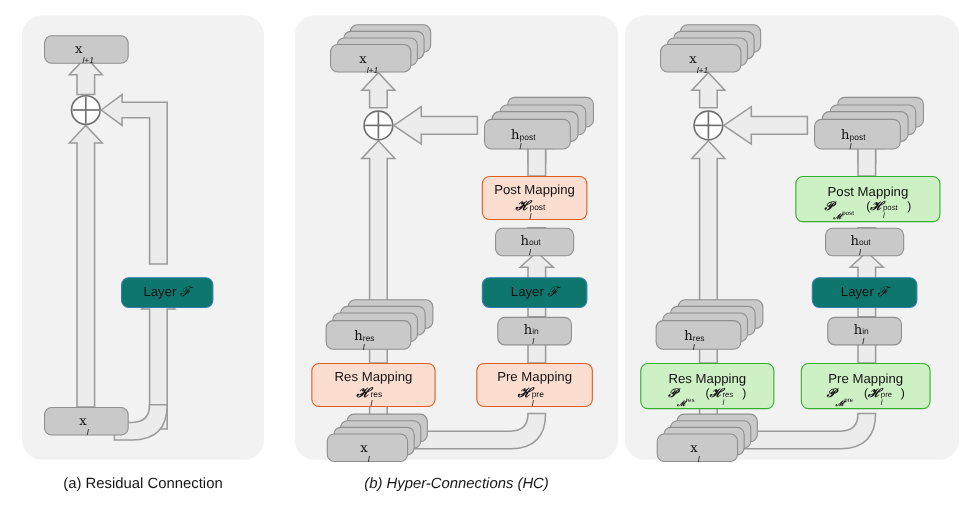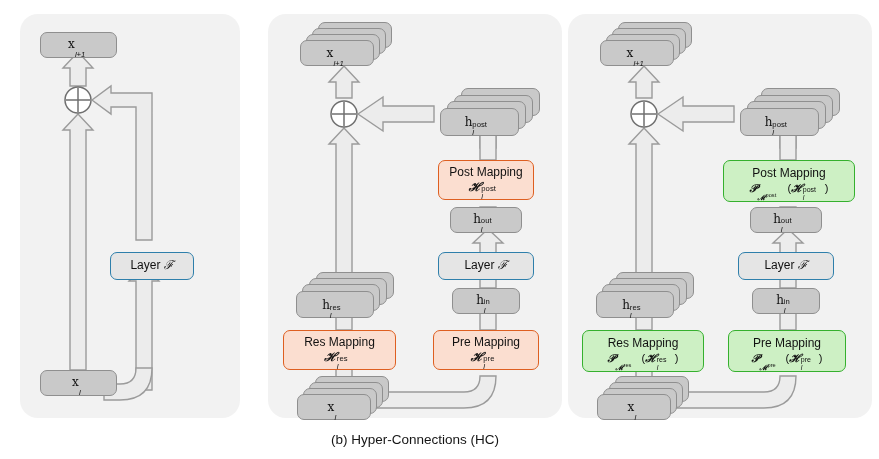--- a/index.html
+++ b/index.html
@@ -13,21 +13,21 @@
   .caption i{font-style:italic;}
 
   
   .node{position:absolute;box-sizing:border-box;display:flex;flex-direction:column;
         align-items:center;justify-content:center;border-radius:7px;
         font-size:12px;line-height:1.12;color:#111;text-align:center;}
   .node .l1{white-space:nowrap;}
   .node .l2{white-space:nowrap;margin-top:1px;}
 
   .n-gray{background:#c9c9c9;border:1.4px solid #8f8f8f;}
-  .n-blue{background:#e5e5e5;border:1.6px solid #2e7fab;}
+  .n-blue{background:#0f766e;border:1.6px solid #2e7fab;}
   .n-orange{background:#fbded0;border:1.6px solid #de5f21;}
   .n-green{background:#cdf0c4;border:1.6px solid #35b02e;}
 
   
   .stack{position:absolute;}
   .stack .sheet{position:absolute;box-sizing:border-box;background:#c9c9c9;
                 border:1.4px solid #8f8f8f;border-radius:7px;}
   .stack .front{position:absolute;box-sizing:border-box;background:#c9c9c9;
                 border:1.4px solid #8f8f8f;border-radius:7px;
                 display:flex;align-items:center;justify-content:center;
@@ -250,17 +250,18 @@
 
   <div class="stack" style="left:597px;top:376px;width:92px;height:44px;">
     <div class="sheet" style="left:18px;top:0px;width:74px;height:26px;"></div>
     <div class="sheet" style="left:12px;top:6px;width:74px;height:26px;"></div>
     <div class="sheet" style="left:6px;top:12px;width:74px;height:26px;"></div>
     <div class="front" style="left:0px;top:18px;width:74px;height:26px;">
       <span><span class="mr">x</span><span class="sub-sup"><span class="sb">l</span></span><span style="display:inline-block;width:6px;"></span></span>
     </div>
   </div>
 
-
-  <div class="caption" style="left:268px;top:432px;width:294px;">(b) Hyper-Connections (HC)</div>
+  <div class="caption" style="left:20px;top:432px;width:220px;">(a) Residual Connection</div>
+
+  <div class="caption" style="left:268px;top:432px;width:294px;font-style:italic;">(b) Hyper-Connections (HC)</div>
 
 
 </div>
 
 </body></html>

